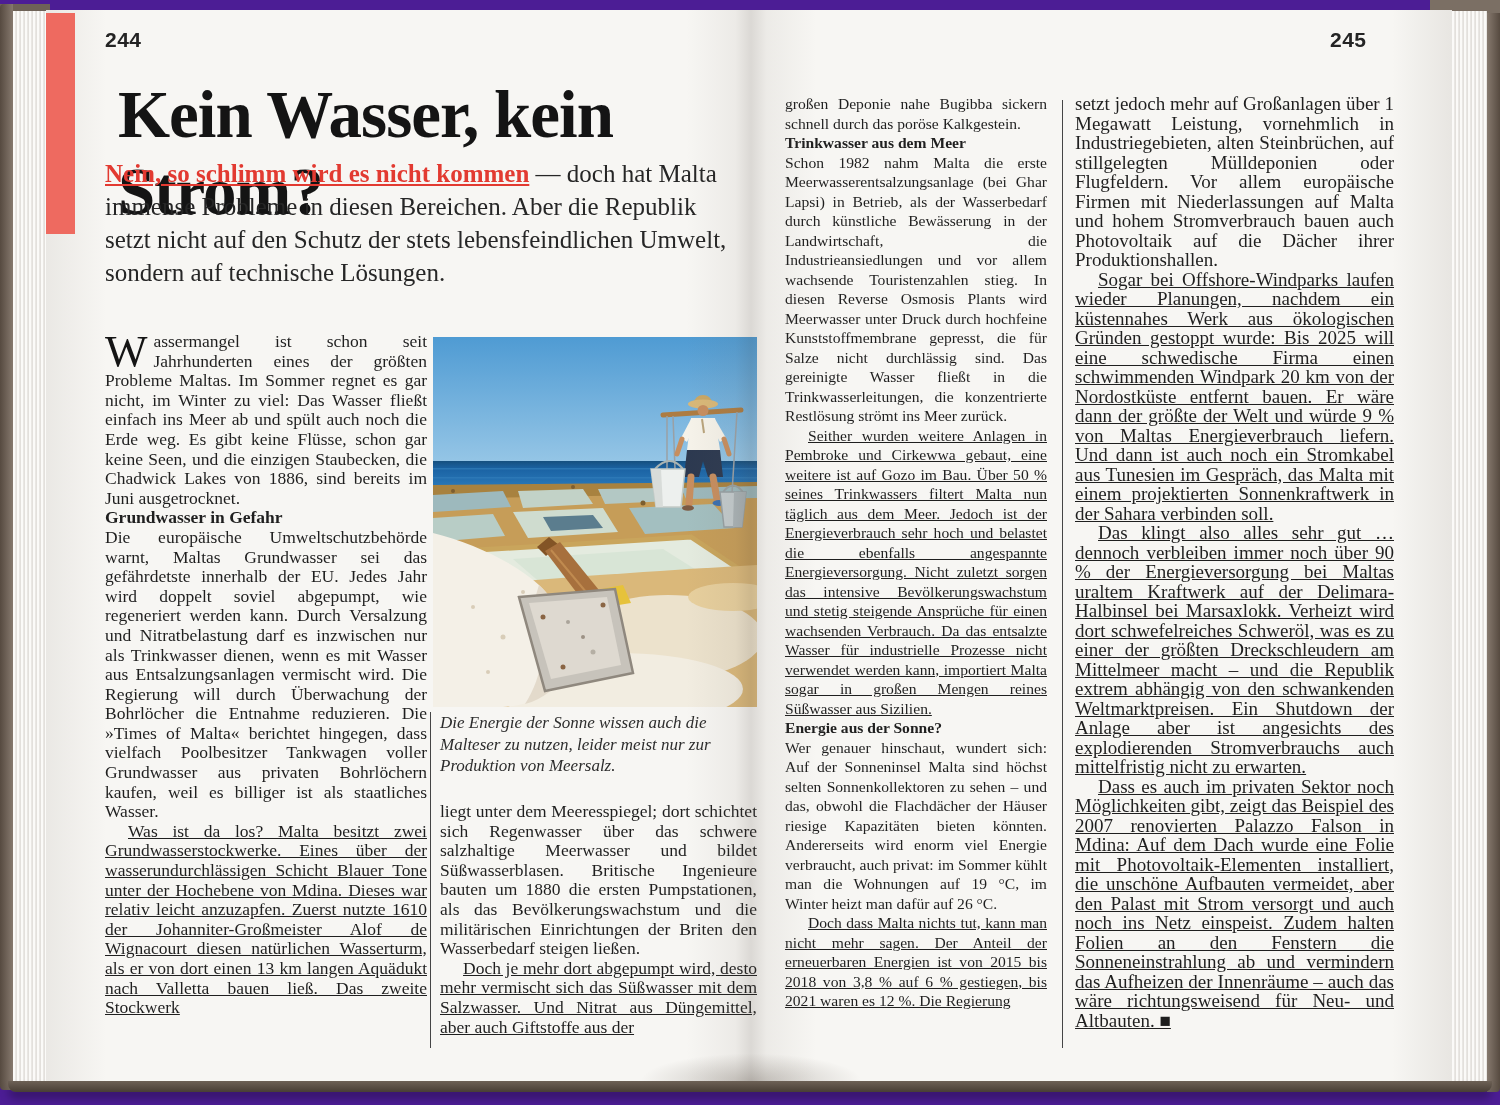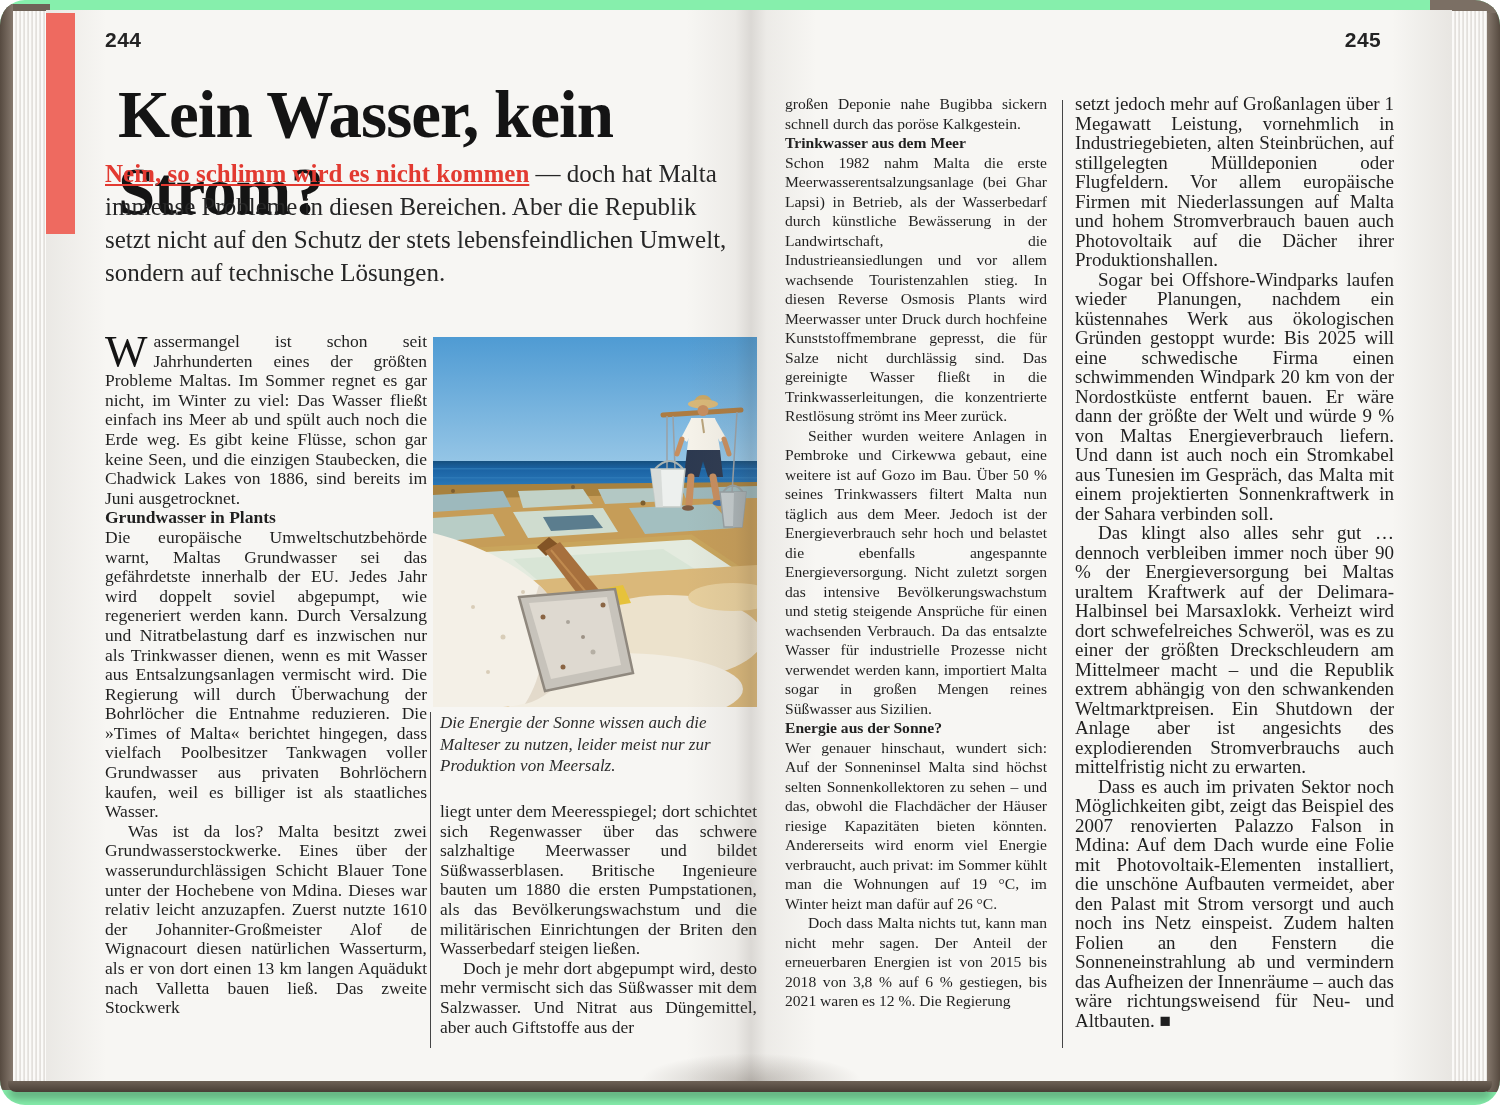--- a/index.html
+++ b/index.html
@@ -1,17 +1,17 @@
 <!DOCTYPE html>
 <html lang="de" style="--accent-bar: #ee6a60; --lead-red: #e23a31; --text: #1f1f1f;"><head>
 <meta charset="utf-8">
 <style>
   html,body{margin:0;padding:0;background:#ffffff;}
-  .stage{position:relative;width:1500px;height:1105px;background:#86efac;overflow:hidden;
-         font-family:"Liberation Serif", serif;color:var(--text,#1f1f1f);border-radius:25px;}
+  .stage{position:relative;width:1500px;height:1105px;background:#4c1d95;overflow:hidden;
+         font-family:"Liberation Serif", serif;color:var(--text,#1f1f1f);}
   
   .cover-left{position:absolute;left:0;top:4px;width:13px;height:1086px;
       background:linear-gradient(90deg,#564a40,#86796e);border-radius:4px 0 0 4px;}
   .cover-right{position:absolute;right:0;top:0;width:13px;height:1092px;
       background:linear-gradient(270deg,#564a40,#86796e);border-radius:0 4px 4px 0;}
   .cover-top-right{position:absolute;left:1430px;top:0;width:70px;height:13px;background:#7b6f64;}
   .cover-top-left{position:absolute;left:0;top:4px;width:50px;height:9px;background:#6e6257;}
   .pages-left{position:absolute;left:13px;top:11px;width:33px;height:1070px;
       background:repeating-linear-gradient(90deg,#fbfaf8 0px,#fbfaf8 2px,#d7d3ce 3px,#efedea 4px);}
   .pages-right{position:absolute;left:1452px;top:11px;width:35px;height:1070px;
@@ -26,28 +26,28 @@
       background:radial-gradient(ellipse at 50% 100%,rgba(85,75,65,0.30),rgba(85,75,65,0) 65%);}
   .edge-tint-l{position:absolute;left:0;top:0;width:60px;height:100%;pointer-events:none;
       background:linear-gradient(90deg,rgba(120,110,100,0.10),rgba(120,110,100,0));}
   .edge-tint-r{position:absolute;right:0;top:0;width:60px;height:100%;pointer-events:none;
       background:linear-gradient(270deg,rgba(120,110,100,0.12),rgba(120,110,100,0));}
   
   .accent-bar{position:absolute;left:0;top:3px;width:29px;height:221px;background:var(--accent-bar,#ee6a60);}
   .pagenum{position:absolute;top:18px;font-family:"Liberation Sans",sans-serif;font-weight:bold;
       font-size:21px;color:#242424;letter-spacing:0.5px;}
   .pagenum-l{left:59px;}
-  .pagenum-r{left:1284px;width:66px;text-align:center;}
+  .pagenum-r{left:1284px;width:66px;text-align:left;}
   .headline{position:absolute;left:72px;top:66px;width:680px;font-weight:bold;font-size:67px;
       letter-spacing:-1px;color:#141414;}
   .lead{position:absolute;left:59px;top:147px;width:622px;font-size:25px;line-height:33px;color:#262626;}
   .lead b{color:var(--lead-red,#e23a31);text-decoration:underline;}
   .col{position:absolute;font-size:17.5px;line-height:19.6px;text-align:justify;hyphens:auto;}
   .col p{margin:0;}
-  .col .indent{text-indent:23px;}
+  .col .indent{text-indent:23px;text-decoration:underline;}
   .subhead{font-weight:bold;margin-top:19px;}
   .col1{left:59px;top:322px;width:322px;height:722px;overflow:hidden;}
   .col2{left:394px;top:792px;width:317px;height:252px;overflow:hidden;}
   .col3{left:739px;top:84px;width:262px;height:962px;overflow:hidden;font-size:15.6px;line-height:19.5px;}
   .col4{left:1029px;top:84px;width:319px;height:962px;overflow:hidden;font-size:19px;line-height:19.5px;}
   .dropcap{float:left;font-size:45px;line-height:37px;padding:1px 6px 0 0;color:#141414;}
   .vrule{position:absolute;width:1px;background:#454545;}
   .rule1{left:384px;top:702px;height:336px;}
   .rule2{left:1016px;top:90px;height:948px;}
   .photo{position:absolute;left:387px;top:327px;width:324px;height:370px;display:block;}
@@ -73,21 +73,21 @@
 
     <div class="pagenum pagenum-l">244</div>
     <div class="pagenum pagenum-r">245</div>
 
     <h1 class="headline" style="margin:0;">Kein Wasser, kein Strom?</h1>
 
     <div class="lead"><b>Nein, so schlimm wird es nicht kommen</b><span> — doch hat Malta immense Probleme in diesen Bereichen. Aber die Republik setzt nicht auf den Schutz der stets lebensfeindlichen Umwelt, sondern auf technische Lösungen.</span></div>
 
     <div class="col col1">
       <p><span class="dropcap">W</span><span>assermangel ist schon seit Jahrhunderten eines der größten Probleme Maltas. Im Sommer regnet es gar nicht, im Winter zu viel: Das Wasser fließt einfach ins Meer ab und spült auch noch die Erde weg. Es gibt keine Flüsse, schon gar keine Seen, und die einzigen Staubecken, die Chadwick Lakes von 1886, sind bereits im Juni ausgetrocknet.</span></p>
-      <p class="subhead">Grundwasser in Plants</p>
+      <p class="subhead">Grundwasser in Gefahr</p>
       <p>Die europäische Umweltschutzbehörde warnt, Maltas Grundwasser sei das gefährdetste innerhalb der EU. Jedes Jahr wird doppelt soviel abgepumpt, wie regeneriert werden kann. Durch Versalzung und Nitratbelastung darf es inzwischen nur als Trinkwasser dienen, wenn es mit Wasser aus Entsalzungsanlagen vermischt wird. Die Regierung will durch Überwachung der Bohrlöcher die Entnahme reduzieren. Die »Times of Malta« berichtet hingegen, dass vielfach Poolbesitzer Tankwagen voller Grundwasser aus privaten Bohrlöchern kaufen, weil es billiger ist als staatliches Wasser.</p>
       <p class="indent">Was ist da los? Malta besitzt zwei Grundwasserstockwerke. Eines über der wasserundurchlässigen Schicht Blauer Tone unter der Hochebene von Mdina. Dieses war relativ leicht anzuzapfen. Zuerst nutzte 1610 der Johanniter-Großmeister Alof de Wignacourt diesen natürlichen Wasserturm, als er von dort einen 13 km langen Aquädukt nach Valletta bauen ließ. Das zweite Stockwerk</p>
     </div>
 
     <svg class="photo" viewBox="0 0 324 370" preserveAspectRatio="none">
       <defs>
         <linearGradient id="sky" x1="0" y1="0" x2="0" y2="1">
           <stop offset="0" stop-color="#4f9bd3"></stop>
             <stop offset="1" stop-color="#96c6e6"></stop>
         </linearGradient>

